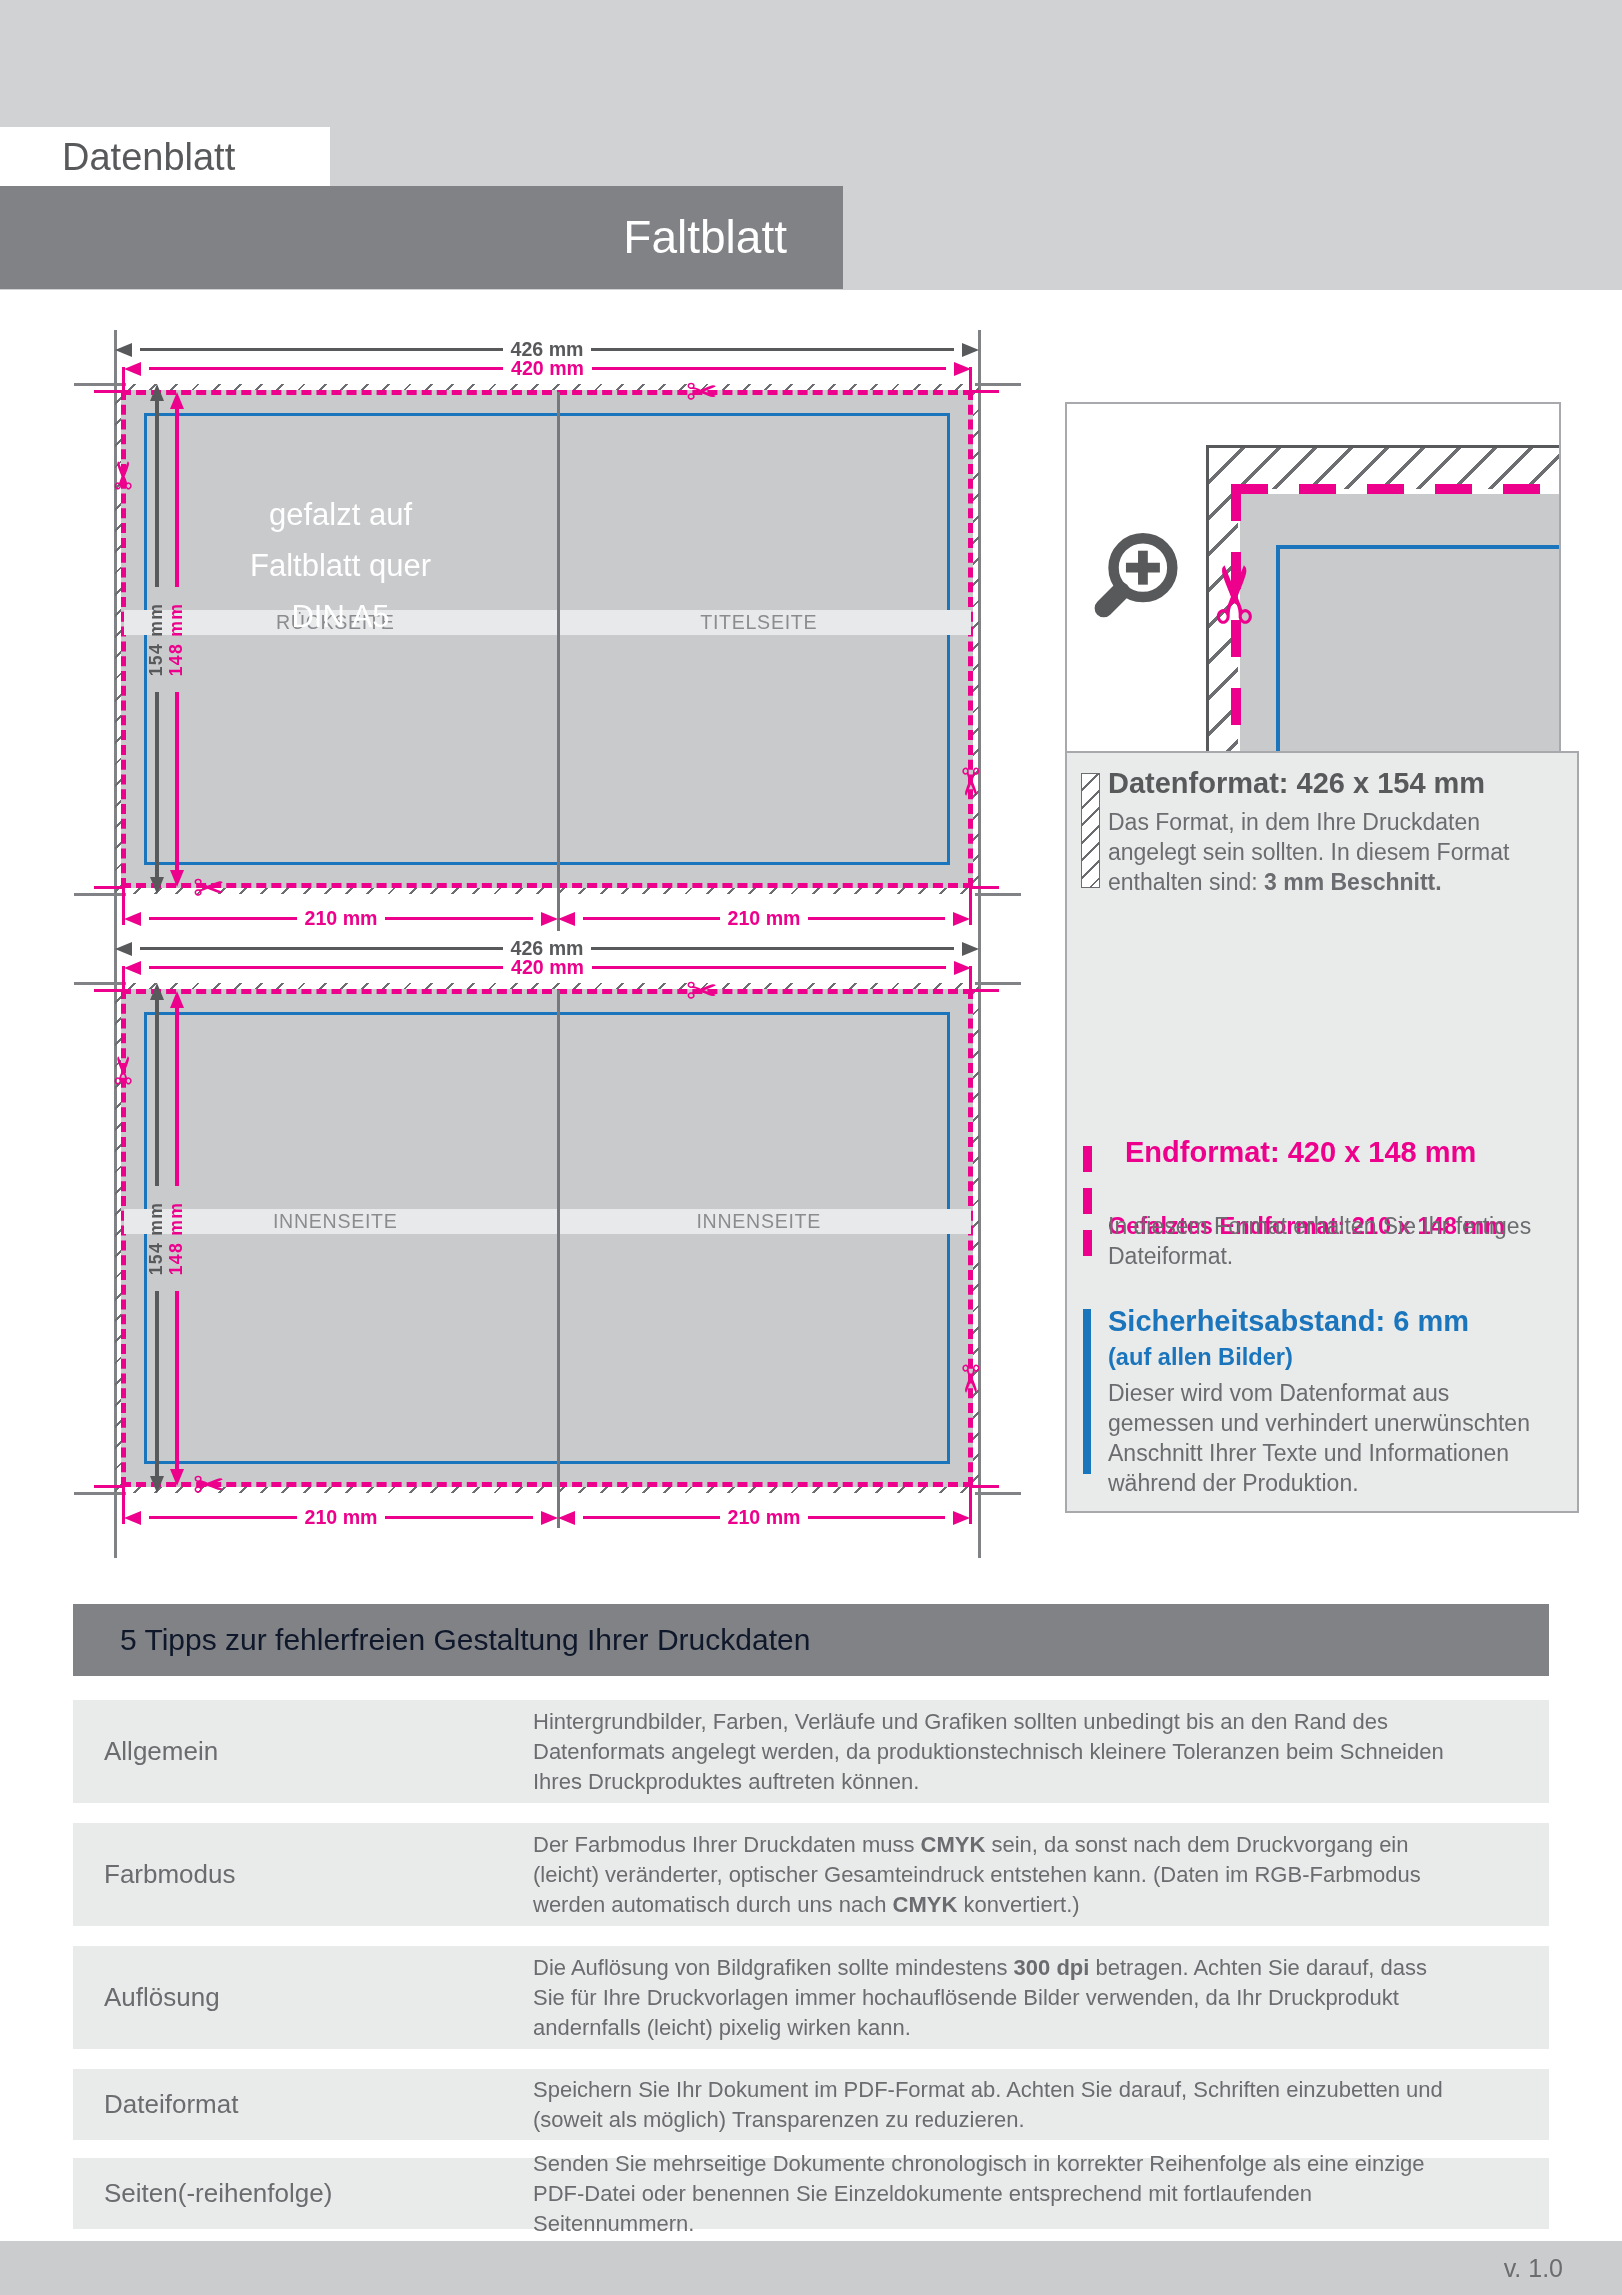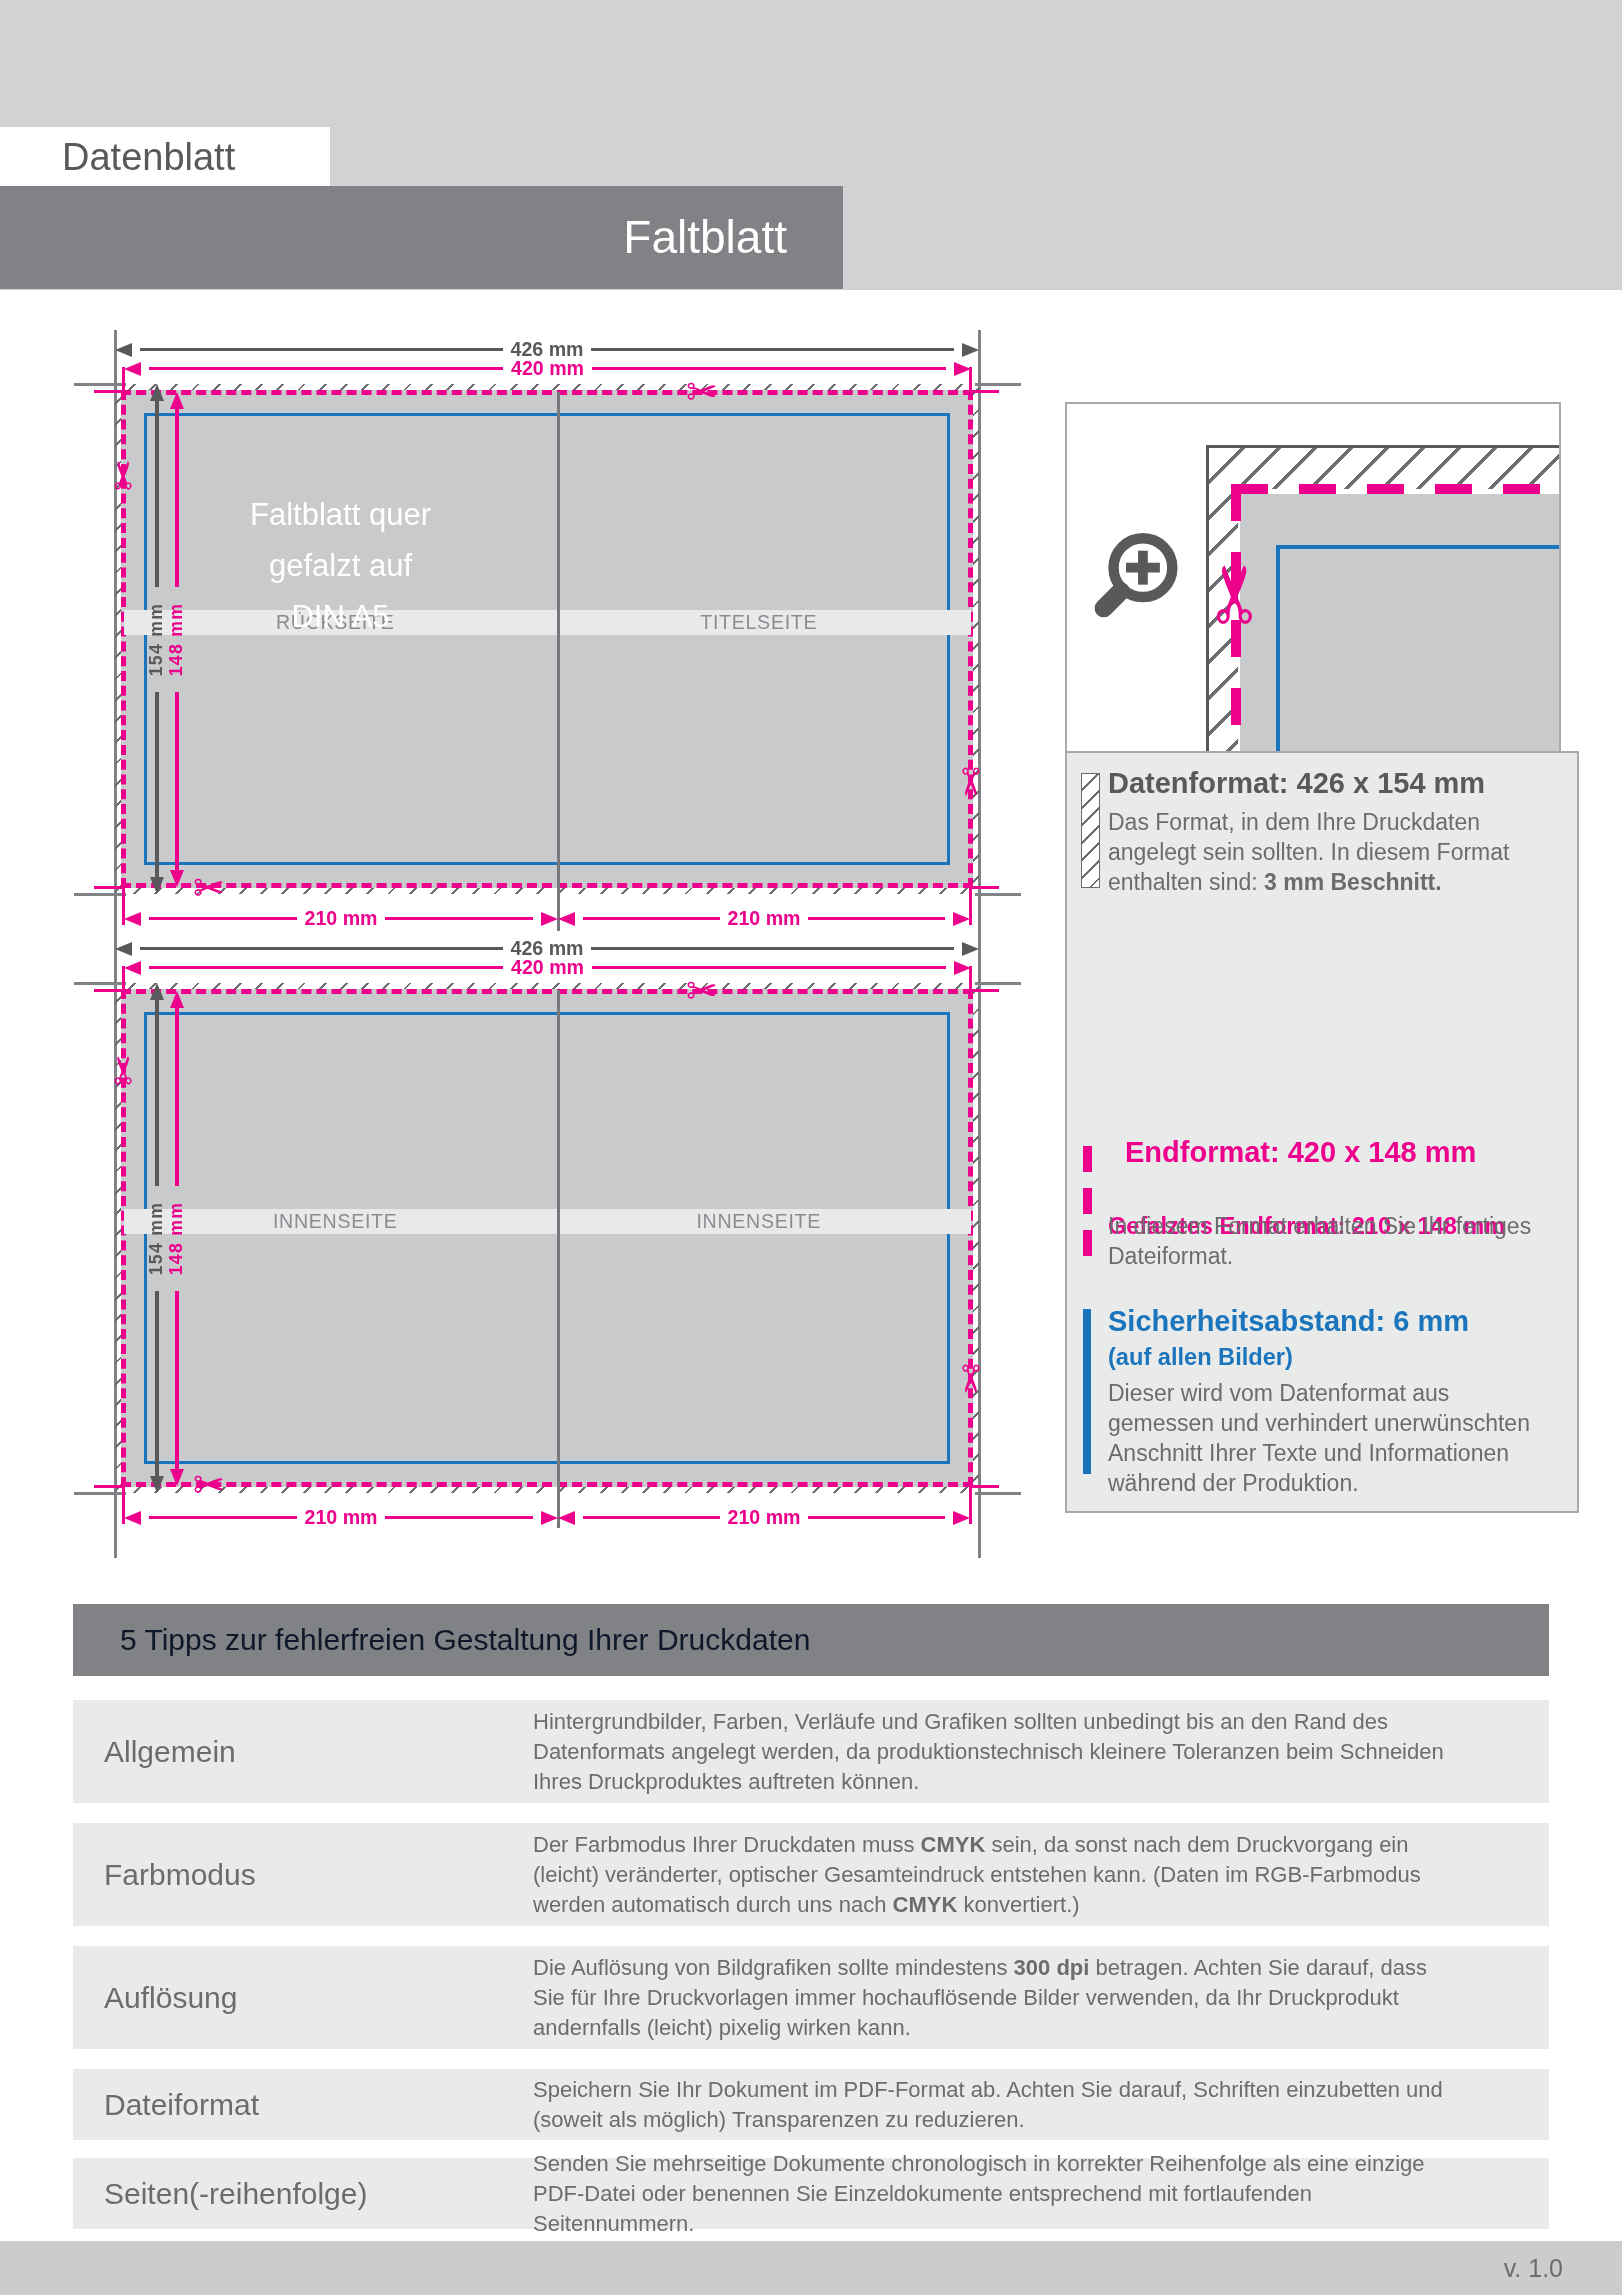--- a/index.html
+++ b/index.html
@@ -87,21 +87,21 @@
   .blue-icon { left:16.4px; top:556px; width:7.9px; height:165px; background:#1b75bc; }
   .ip-h4 { left:41px; top:552px; font-size:29px; font-weight:700; color:#1b75bc; white-space:nowrap; }
   .ip-h5 { left:41px; top:591px; font-size:23.6px; font-weight:700; color:#1b75bc; white-space:nowrap; }
   .ip-p4 { left:41px; top:625px; width:440px; }
 
   
   .tips-header { position:absolute; left:73px; top:1604px; width:1476px; height:72px; background:#808285; }
   .tips-header span { display:block; padding-left:47px; line-height:72px; font-size:30px; color:#0f172a; }
   .tip-row { position:absolute; left:73px; width:1476px; background:#e9eaea; }
   .tip-label { position:absolute; left:31px; top:0; bottom:0; display:flex; align-items:center;
-    font-size:30px; color:#6b6c6f; }
+    font-size:26px; color:#6b6c6f; }
   .tip-body { position:absolute; left:460px; top:0; bottom:0; width:923px; display:flex; align-items:center;
     font-size:22px; line-height:30px; color:#6b6c6f; }
   .tip-body b { font-weight:700; }
   .r1 { top:1700px; height:103px; } .r2 { top:1823px; height:103px; } .r3 { top:1946px; height:103px; }
   .r4 { top:2069px; height:71px; } .r5 { top:2158px; height:71px; }
 
   
   .footer { position:absolute; left:0; top:2241px; width:1623px; height:55px; background:#cbcccd; }
   .footer span { display:block; text-align:right; padding-right:60px; line-height:55px; font-size:25px; color:#6b6c6f; }
 </style>
@@ -143,22 +143,22 @@
 
     <div class="sheetbox">
       <div class="cut-area">
         <div class="safe-area"></div>
       </div>
       <div class="mid-band">
         <div class="half">RÜCKSEITE</div>
         <div class="half">TITELSEITE</div>
       </div>
       <div class="watermark">
+        <div>gefalzt auf</div>
         <div>Faltblatt quer</div>
-        <div>gefalzt auf</div>
         <div>DIN A5</div>
       </div>
     </div>
     <div class="foldline"></div>
 
     <div class="tick" style="left:19.6px; top:60px; width:30px; height:2.6px;"></div>
     <div class="tick" style="left:48px; top:37px; width:2.6px; height:25.5px;"></div>
     <div class="tick" style="left:896px; top:60px; width:29.4px; height:2.6px;"></div>
     <div class="tick" style="left:895px; top:37px; width:2.6px; height:25.5px;"></div>
     <div class="tick" style="left:19.6px; top:556px; width:30px; height:2.6px;"></div>

